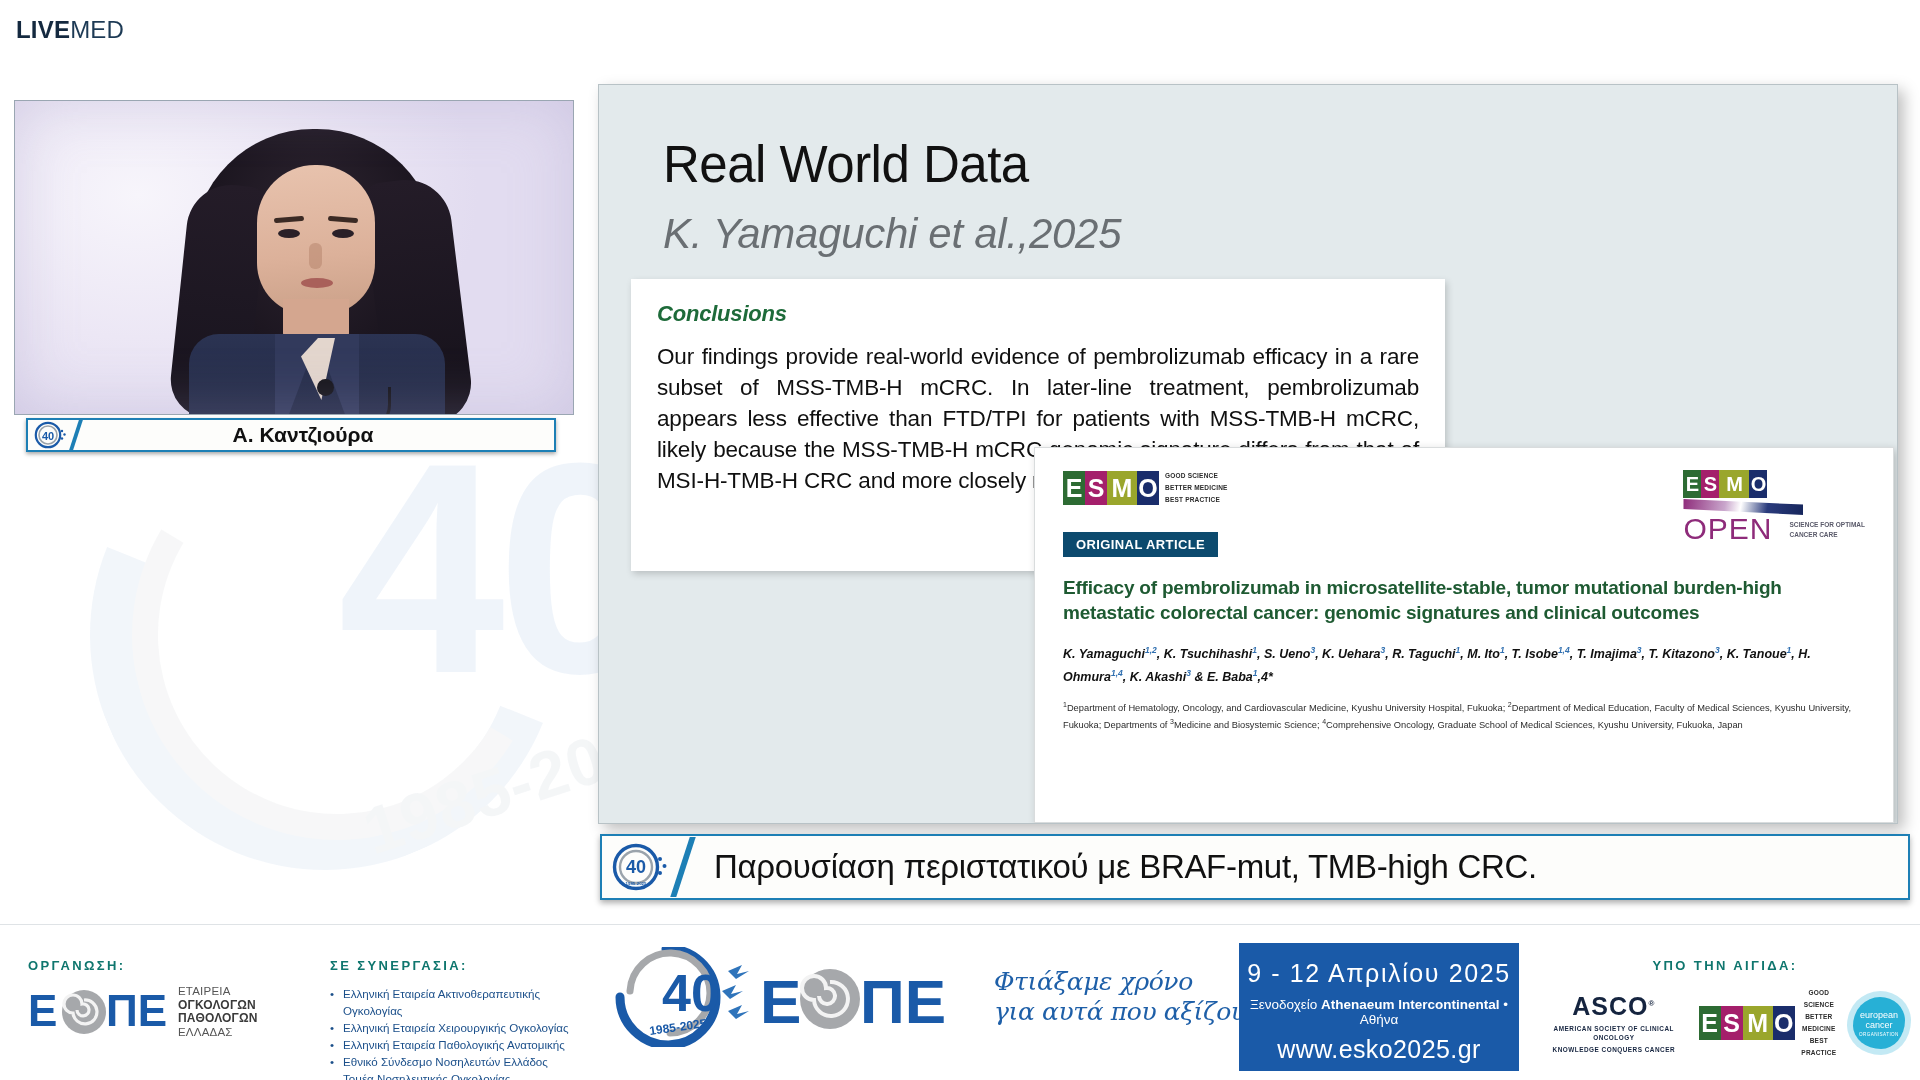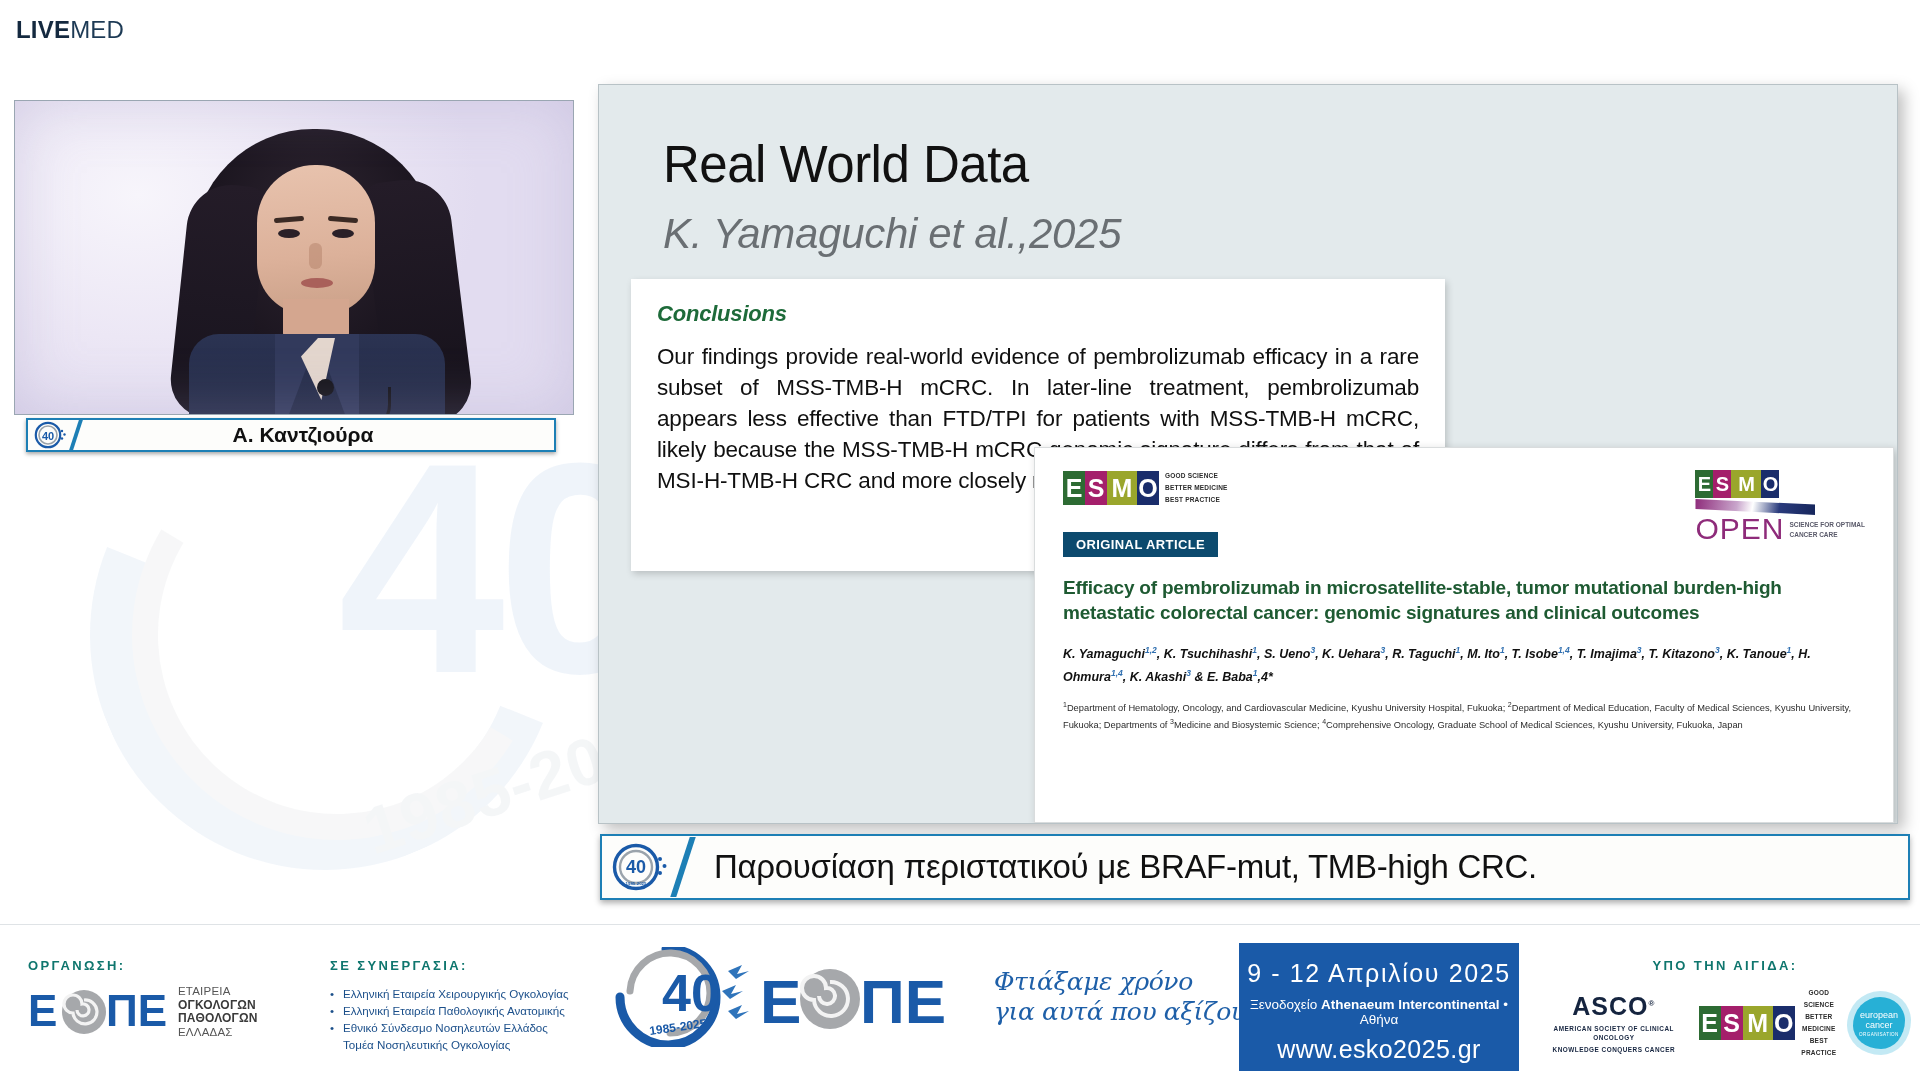--- a/index.html
+++ b/index.html
@@ -178,21 +178,21 @@
   .eo-top { display:flex; height:28px; }
   .eo-top span {
     display:flex; align-items:center; justify-content:center;
     width:18px; height:28px; color:#fff; font-weight:bold; font-size:20px;
   }
   .eo-swoosh {
     width:120px; height:16px; margin-top:1px;
     background: linear-gradient(100deg,#8e2b7a 0%, #c9a6cc 35%, #ffffff 48%, #2a3b7c 70%, #16265c 100%);
     clip-path: polygon(0 0, 100% 35%, 100% 100%, 0 62%);
   }
-  .eo-bot { display:flex; align-items:flex-end; gap:5px; }
+  .eo-bot { display:flex; align-items:flex-end; gap:17px; }
   .eo-open { font-size:30px; color:#8e2b7a; letter-spacing:1px; line-height:.95; }
   .eo-sub { font-size:6.5px; color:#5a5a6a; line-height:1.5; font-weight:bold; padding-bottom:4px;}
   .orig-badge {
     display:inline-block; margin-top:26px;
     background:#0c4a6e; color:#fff; font-size:13px; font-weight:bold;
     padding:5px 13px; letter-spacing:.4px;
   }
   .art-title {
     margin-top:18px; font-size:19px; font-weight:bold; color:#1e5a32;
     line-height:25px; letter-spacing:-.2px;
@@ -408,20 +408,21 @@
           <div class="bold">ΟΓΚΟΛΟΓΩΝ</div>
           <div class="bold">ΠΑΘΟΛΟΓΩΝ</div>
           <div>ΕΛΛΑΔΑΣ</div>
         </div>
       </div>
     </div>
 
     <div class="f-collab">
       <div class="f-label">ΣΕ ΣΥΝΕΡΓΑΣΙΑ:</div>
       <ul>
+        <li>Ελληνική Εταιρεία Ακτινοθεραπευτικής Ογκολογίας</li>
         <li>Ελληνική Εταιρεία Χειρουργικής Ογκολογίας</li>
         <li>Ελληνική Εταιρεία Παθολογικής Ανατομικής</li>
         <li>
           <span>Εθνικό Σύνδεσμο Νοσηλευτών Ελλάδος</span>
           <span class="ind">Τομέα Νοσηλευτικής Ογκολογίας</span>
         </li>
       </ul>
     </div>
 
     <div class="f-center">

